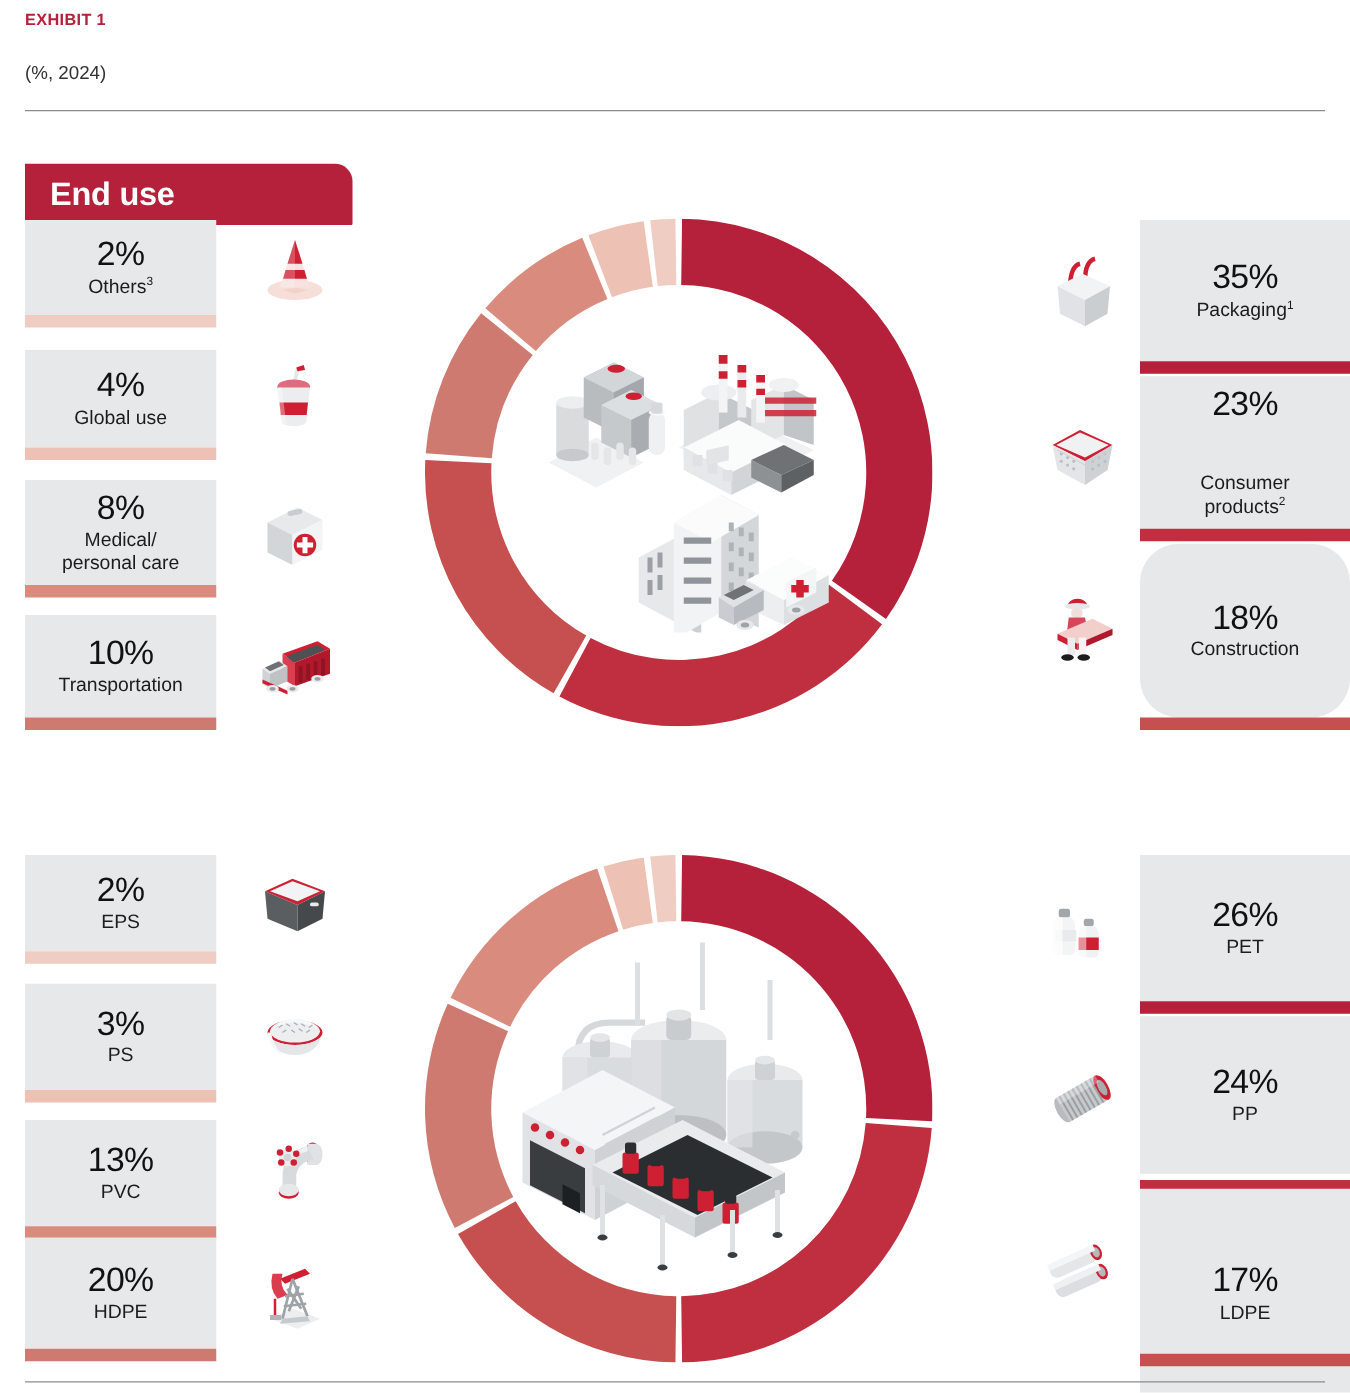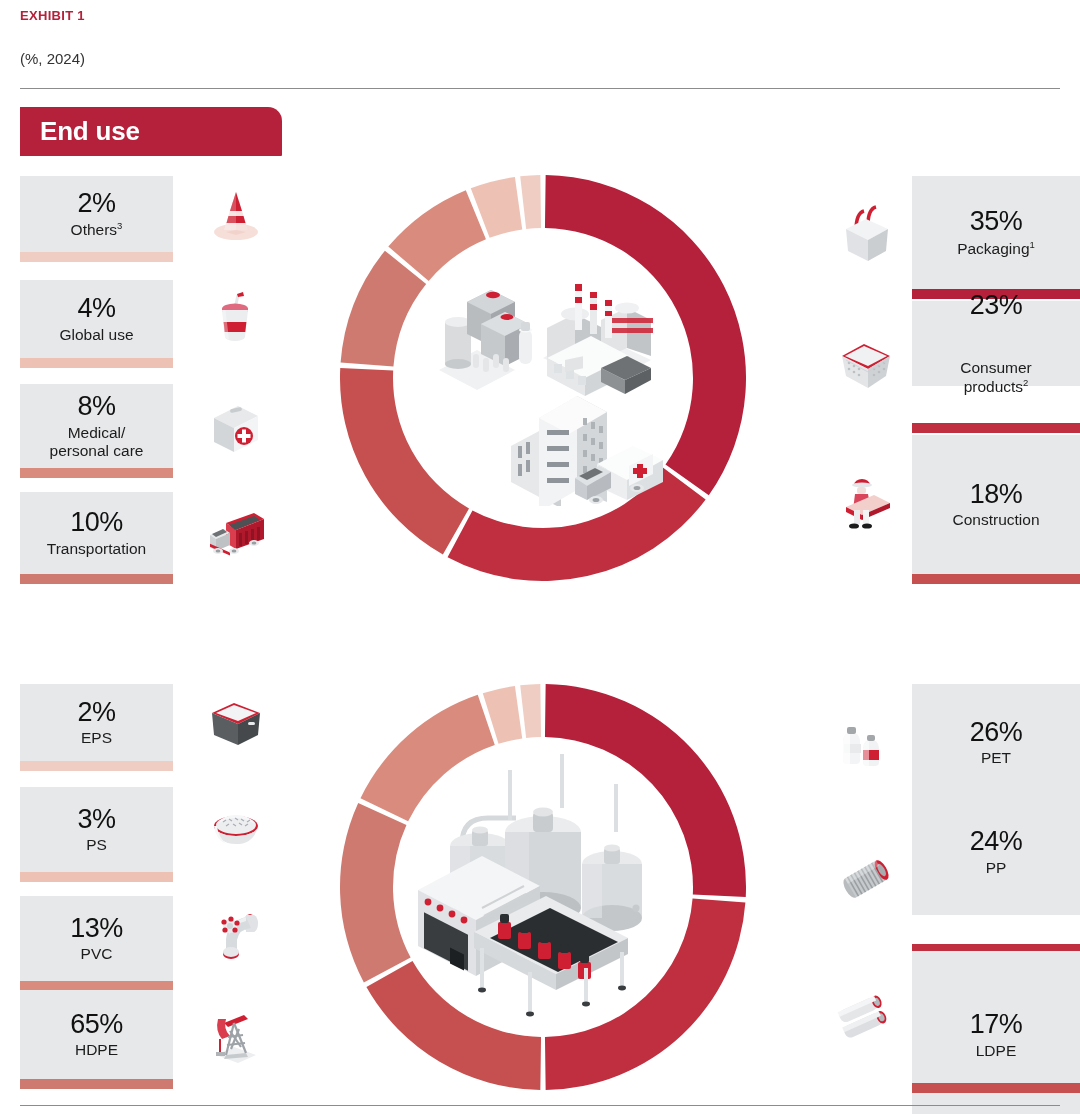--- a/index.html
+++ b/index.html
@@ -40,20 +40,21 @@
   .banner {
     position:absolute; left:20px; height:49px;
     background:#b5203a;
     border-top-right-radius:14px;
     border-bottom-right-radius:1px;
     display:flex; align-items:center;
     padding-left:20px;
     color:#ffffff; font-size:26px; font-weight:bold;
     letter-spacing:-.2px;
     width:262px;
+    margin-top:24px;
   }
   .banner.end-use { top:107px; }
   .banner.polymer { top:616px; width:262px; }
 
   
   .card {
     position:absolute;
     background:#e7e8ea;
     display:flex; flex-direction:column;
     align-items:center; justify-content:center;
@@ -410,21 +411,21 @@
       <div class="underbar" style="position: absolute; left: 912px; top: 289px; width: 168px; background: rgb(181, 32, 58);"></div>
       <div class="icon-slot" style="left: 820px; top: 176px; width: 92px; height: 113px;">
         <svg width="64" height="64" viewBox="0 0 64 64">
       <path d="M22,30 q0,-18 8,-20" fill="none" stroke="#cf2033" stroke-width="3.6"></path>
       <path d="M34,24 q0,-16 8,-18" fill="none" stroke="#cf2033" stroke-width="3.6"></path>
       <polygon points="12,28 32,18 54,28 34,39" fill="#f2f3f4"></polygon>
       <polygon points="12,28 14,50 34,60 34,39" fill="#e0e2e5"></polygon>
       <polygon points="34,39 54,28 52,50 34,60" fill="#cbced1"></polygon>
         </svg>
       </div>
-      <div class="card" style="left: 912px; top: 301px; width: 168px; height: 85px; gap: 37px;">
+      <div class="card" style="left: 912px; top: 301px; width: 168px; height: 122px; gap: 37px;">
         <div class="pct">23%</div>
         <div class="lbl">Consumer<br>products<sup>2</sup></div>
       </div>
       <div class="underbar" style="position: absolute; left: 912px; top: 423px; width: 168px; background: rgb(191, 47, 64);"></div>
       <div class="icon-slot" style="left: 820px; top: 301px; width: 92px; height: 122px;">
         <svg width="64" height="64" viewBox="0 0 64 64">
       <polygon points="8,26 30,14 56,26 34,39" fill="#cf2033"></polygon>
       <polygon points="11,26 30,16 53,26 34,36" fill="#f0f1f2"></polygon>
       <polygon points="8,26 12,46 34,58 34,39" fill="#e3e5e7"></polygon>
       <polygon points="34,39 56,26 52,46 34,58" fill="#cfd2d5"></polygon>
@@ -441,21 +442,21 @@
         <circle cx="40" cy="45" r="1.3"></circle>
             <circle cx="45" cy="42" r="1.3"></circle>
             <circle cx="50" cy="39" r="1.3"></circle>
       </g>
       <g stroke="#cdd0d3" stroke-width="1" opacity=".8">
         <line x1="12" y1="30" x2="34" y2="42"></line>
             <line x1="34" y1="42" x2="55" y2="30"></line>
       </g>
         </svg>
       </div>
-      <div class="card" style="left: 912px; top: 435px; width: 168px; height: 139px;">
+      <div class="card" style="left: 912px; top: 435px; width: 168px; height: 139px; border-radius: 31px;">
         <div class="pct">18%</div>
         <div class="lbl">Construction</div>
       </div>
       <div class="underbar" style="position: absolute; left: 912px; top: 574px; width: 168px; background: rgb(197, 80, 79);"></div>
       <div class="icon-slot" style="left: 820px; top: 435px; width: 92px; height: 139px;">
         <svg width="64" height="64" viewBox="0 0 64 64">
       <path d="M20,12 a8,6 0 0 1 16,0 z" fill="#cf2033"></path>
       <ellipse cx="28" cy="12" rx="10" ry="2.6" fill="#e4e6e8"></ellipse>
       <rect x="23" y="14" width="9" height="7" rx="3" fill="#f0dedb"></rect>
       <path d="M21,21 h13 l3,16 h-18 z" fill="#d9465b"></path>
@@ -525,21 +526,21 @@
         <circle cx="20" cy="15" r="2.6"></circle>
             <circle cx="27" cy="12" r="2.6"></circle>
             <circle cx="33" cy="16" r="2.6"></circle>
         <circle cx="21" cy="23" r="2.6"></circle>
             <circle cx="31" cy="23" r="2.6"></circle>
       </g>
       <circle cx="26" cy="19" r="3" fill="#d3d6d9"></circle>
         </svg>
       </div>
       <div class="card" style="left: 20px; top: 990px; width: 153px; height: 89px;">
-        <div class="pct">65%</div>
+        <div class="pct">20%</div>
         <div class="lbl">HDPE</div>
       </div>
       <div class="underbar" style="position: absolute; left: 20px; top: 1079px; width: 153px; background: rgb(207, 122, 112);"></div>
       <div class="icon-slot" style="left: 190px; top: 990px; width: 92px; height: 89px;">
         <svg width="64" height="64" viewBox="0 0 64 64">
       <polygon points="12,52 30,44 52,52 34,60" fill="#eceef0"></polygon>
       <polygon points="20,20 40,12 44,16 24,24" fill="#cf2033"></polygon>
       <path d="M14,16 q-3,12 4,20 l8,-3 q-7,-7 -4,-17 z" fill="#d93d4e"></path>
       <line x1="16" y1="36" x2="16" y2="50" stroke="#cf2033" stroke-width="2"></line>
       <rect x="12" y="49" width="9" height="4" fill="#b0b4b7"></rect>
@@ -564,21 +565,21 @@
       <rect x="13" y="16" width="9" height="7" rx="2" fill="#a3a7aa"></rect>
       <path d="M12,23 h11 q3,3 3,8 v18 q0,4 -4,4 h-9 q-4,0 -4,-4 V31 q0,-5 3,-8 z" fill="#f3f4f5"></path>
       <rect x="10" y="33" width="17" height="9" fill="#e8eaec"></rect>
       <path d="M12,23 h4 v30 h-4 q-3,0 -3,-4 V31 q0,-5 3,-8 z" fill="#ffffff" opacity=".7"></path>
       <rect x="33" y="24" width="8" height="6" rx="2" fill="#a3a7aa"></rect>
       <path d="M32,30 h10 q3,3 3,7 v14 q0,4 -4,4 h-8 q-4,0 -4,-4 V37 q0,-4 3,-7 z" fill="#f1f2f3"></path>
       <rect x="29" y="39" width="16" height="10" fill="#cf2033"></rect>
       <path d="M32,30 h3 v25 h-3 q-3,0 -3,-4 V37 q0,-4 3,-7 z" fill="#ffffff" opacity=".5"></path>
         </svg>
       </div>
-      <div class="card" style="left: 912px; top: 789px; width: 168px; height: 126px;">
+      <div class="card" style="left: 912px; top: 813px; width: 168px; height: 126px;">
         <div class="pct">24%</div>
         <div class="lbl">PP</div>
       </div>
       <div class="underbar" style="position: absolute; left: 912px; top: 944px; width: 168px; background: rgb(191, 47, 64);"></div>
       <div class="icon-slot" style="left: 820px; top: 813px; width: 92px; height: 131px;">
         <svg width="64" height="64" viewBox="0 0 64 64">
       <g transform="rotate(-30 32 32)">
         <ellipse cx="14" cy="32" rx="5" ry="11" fill="#b8bcbf"></ellipse>
         <rect x="14" y="21" width="36" height="22" fill="#c6cacd"></rect>
         <ellipse cx="50" cy="32" rx="5" ry="11" fill="#cf2033"></ellipse>

